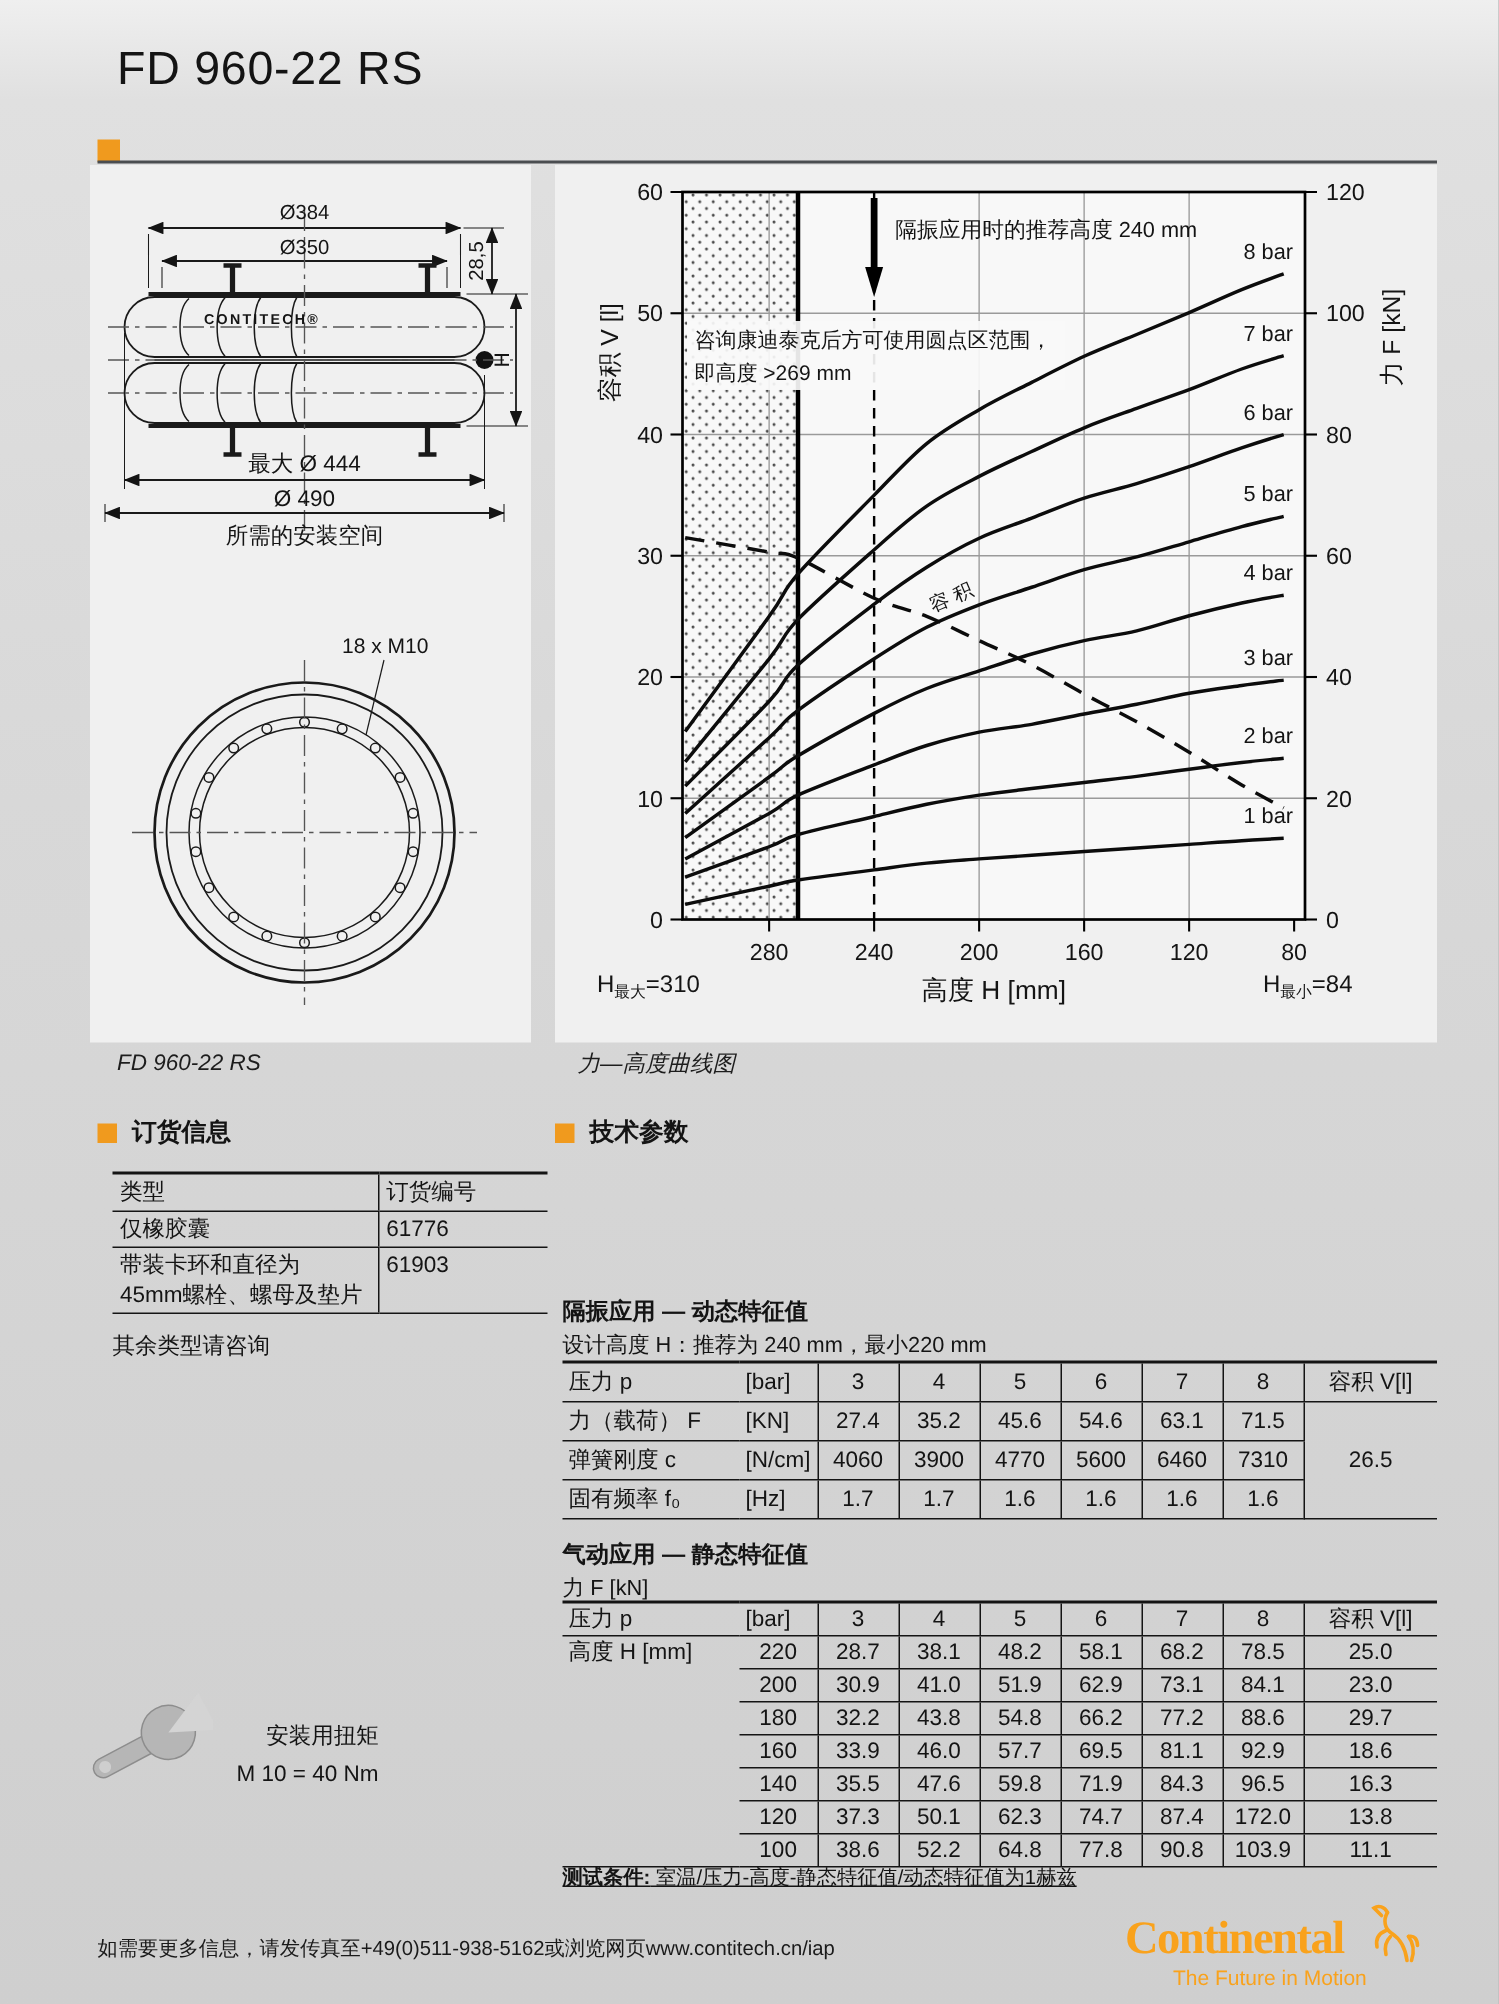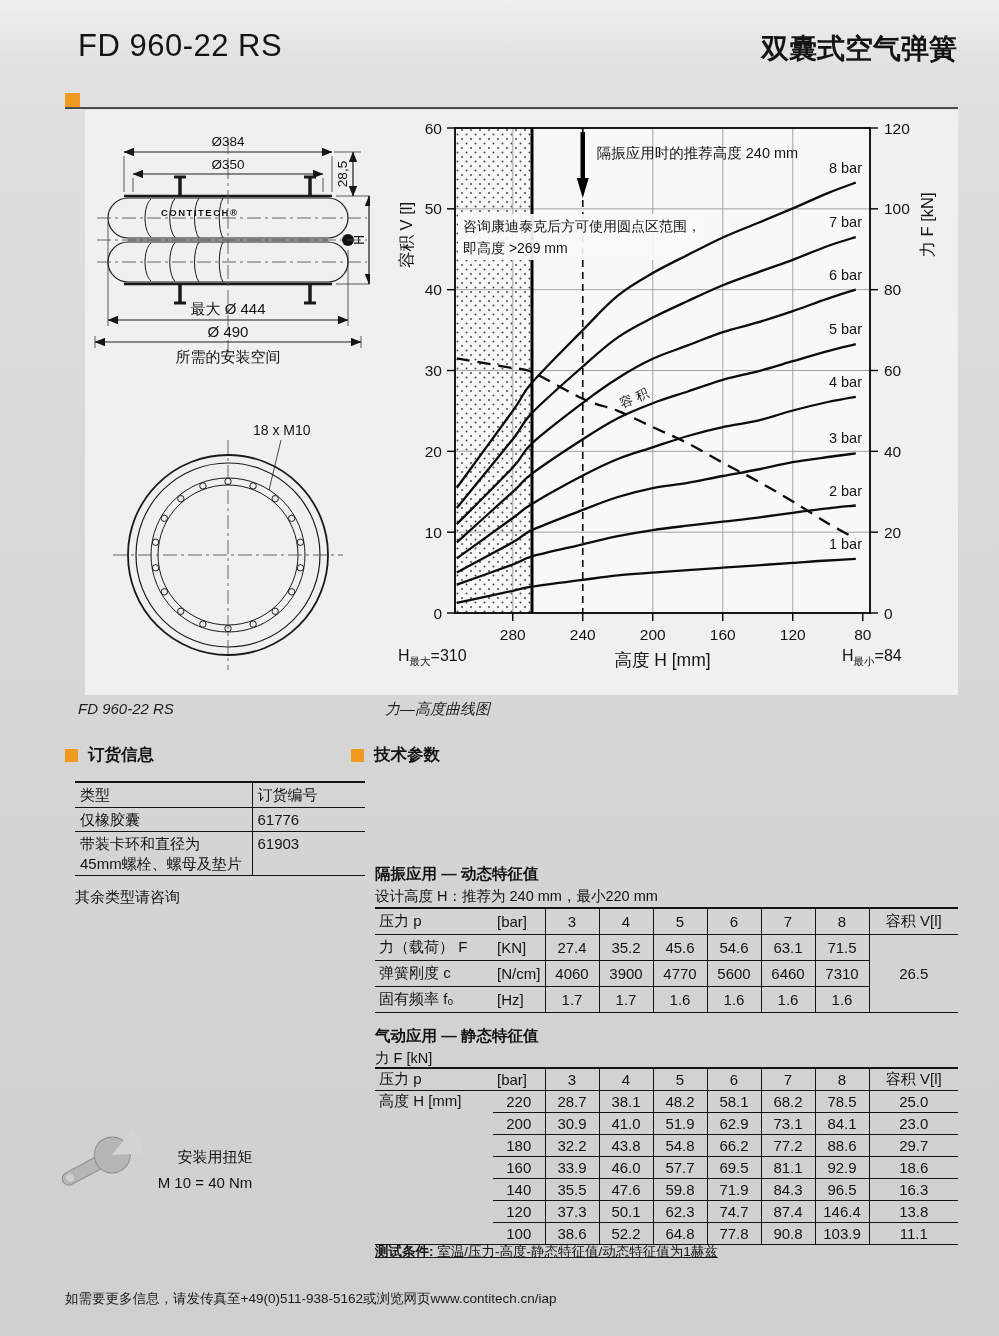--- a/index.html
+++ b/index.html
@@ -5,21 +5,21 @@
   html,body{margin:0;padding:0;background:#bfbfbf;}
   .page{position:relative;width:999px;height:1336px;overflow:hidden;
         background:linear-gradient(180deg,#efefef 0%,#e0e0e0 5%,#d8d8d8 40%,#cfcfcf 100%);
         font-family:"Liberation Sans","DejaVu Sans",sans-serif;color:#141414;}
   .abs{position:absolute;}
   .hdr-title{left:78px;top:28px;font-size:31px;letter-spacing:0.5px;}
   .hdr-sub{right:42px;top:30px;font-size:28px;font-weight:bold;}
   .hdr-sq{left:65px;top:93px;width:15px;height:15px;}
   .hdr-rule{left:65px;top:107px;width:893px;height:2px;background:#4a4d50;}
   .panel{top:110px;height:585px;background:#f0f0f0;}
-  .panel-left{left:85px;width:294px;}
+  .panel-left{left:60px;width:294px;}
   .panel-right{left:370px;width:588px;}
   .cap{top:700px;font-style:italic;font-size:15px;color:#1d1d1d;}
   .sect{display:flex;align-items:center;gap:10px;font-weight:bold;font-size:16.5px;}
   .sq{width:13px;height:13px;flex:0 0 13px;}
   table{border-collapse:collapse;table-layout:fixed;}
   .otab{left:75px;top:781px;width:290px;font-size:15px;}
   .otab td{border-bottom:1.2px solid #141414;padding:2px 5px;vertical-align:top;line-height:1.3;}
   .otab tr:first-child td{border-top:2.2px solid #141414;}
   .otab td+td{border-left:1.2px solid #141414;}
   .pre{white-space:pre-line;}
@@ -45,21 +45,20 @@
   .foot{font-size:13.5px;color:#1a1a1a;}
   .logo-word{font-family:"Liberation Serif","DejaVu Serif",serif;font-weight:bold;font-size:31px;letter-spacing:-1px;}
   svg text{font-family:"Liberation Sans","DejaVu Sans",sans-serif;fill:#141414;}
 </style>
 </head>
 <body>
 
 <div class="page">
 
   <div class="abs hdr-title">FD 960-22 RS</div>
-  <div class="abs hdr-sub">双囊式空气弹簧</div>
   <div class="abs hdr-sq" id="hdrsq" style="background: rgb(240, 154, 30);"></div>
   <div class="abs hdr-rule"></div>
 
   <div class="abs panel panel-left">
     <svg viewBox="0 0 294 585" width="294" height="585">
       <defs>
         <marker id="dar" viewBox="0 0 10 8" markerWidth="9" markerHeight="7" refX="9.5" refY="4" orient="auto-start-reverse">
           <path d="M0,0L10,4L0,8z" fill="#141414"></path>
         </marker>
       </defs>
@@ -282,21 +281,21 @@
         </tr>
         <tr>
           <td class="pre">带装卡环和直径为
 45mm螺栓、螺母及垫片</td>
           <td>61903</td>
         </tr>
       </tbody>
   </table>
   <div class="abs" style="left:75px;top:888px;font-size:15px;">其余类型请咨询</div>
 
-  <div class="abs sect" style="left:351px;top:744px;">
+  <div class="abs sect" style="left:370px;top:744px;">
     <span class="sq" id="sq2" style="background: rgb(240, 154, 30);"></span>
     <span>技术参数</span>
   </div>
 
   <div class="abs blk-title" style="left:375px;top:864px;">隔振应用 — 动态特征值</div>
   <div class="abs blk-sub" style="left:375px;top:887px;">设计高度 H：推荐为 240 mm，最小220 mm</div>
   <table class="abs gtab dyn" style="top:907px;">
     <colgroup>
         <col style="width:118px">
         <col style="width:52px">
@@ -436,21 +435,21 @@
           <td class="v">16.3</td>
         </tr>
         <tr>
           <td class="lbl nb"></td>
           <td>120</td>
           <td class="v">37.3</td>
           <td class="v">50.1</td>
           <td class="v">62.3</td>
           <td class="v">74.7</td>
           <td class="v">87.4</td>
-          <td class="v">146.4</td>
+          <td class="v">172.0</td>
           <td class="v">13.8</td>
         </tr>
         <tr>
           <td class="lbl nb"></td>
           <td>100</td>
           <td class="v">38.6</td>
           <td class="v">52.2</td>
           <td class="v">64.8</td>
           <td class="v">77.8</td>
           <td class="v">90.8</td>
@@ -468,14 +467,28 @@
       <rect x="2" y="30" width="50" height="13" rx="6.5" fill="#b6b6b6" stroke="#8d8d8d"></rect>
       <circle cx="58" cy="36" r="18" fill="#b6b6b6" stroke="#8d8d8d"></circle>
       <polygon points="58,36 88,22 88,50" fill="#d4d4d4" stroke="none"></polygon>
       <circle cx="10" cy="36.5" r="4" fill="#cfcfcf" stroke="none"></circle>
     </g>
   </svg>
   <div class="abs torq" style="left:135px;top:1148px;width:160px;">安装用扭矩</div>
   <div class="abs torq" style="left:125px;top:1174px;width:160px;">M 10 = 40 Nm</div>
 
   <div class="abs foot" style="left:65px;top:1290px;">如需要更多信息，请发传真至+49(0)511-938-5162或浏览网页www.contitech.cn/iap</div>
+  <div class="abs" style="left:750px;top:1274px;width:220px;height:55px;">
+    <span class="logo-word abs" style="left: 0px; top: 0px; color: rgb(249, 162, 28);" id="logoword">Continental</span>
+    <svg class="abs" style="left:160px;top:-10px;" width="38" height="46" viewBox="0 0 38 46">
+      <g fill="none" stroke-width="2.4" stroke-linecap="round" id="horse">
+        <path d="M28,43 C27,35 24,29 18,25 C13,22 12,16 15,11" stroke="#F9A21C"></path>
+        <path d="M15,11 C13,7 9,6 6,8 L11,13" stroke="#F9A21C"></path>
+        <path d="M14,23 C9,25 7,29 8,34" stroke="#F9A21C"></path>
+        <path d="M17,27 C13,31 13,35 14,39" stroke="#F9A21C"></path>
+        <path d="M31,43 C33,37 32,31 29,27" stroke="#F9A21C"></path>
+        <path d="M29,27 C33,26 35,29 35,33" stroke="#F9A21C"></path>
+      </g>
+    </svg>
+    <span class="abs" style="left: 32px; top: 36px; font-size: 14px; color: rgb(249, 162, 28);" id="tagline">The Future in Motion</span>
+  </div>
 
 </div>
 
 </body></html>

